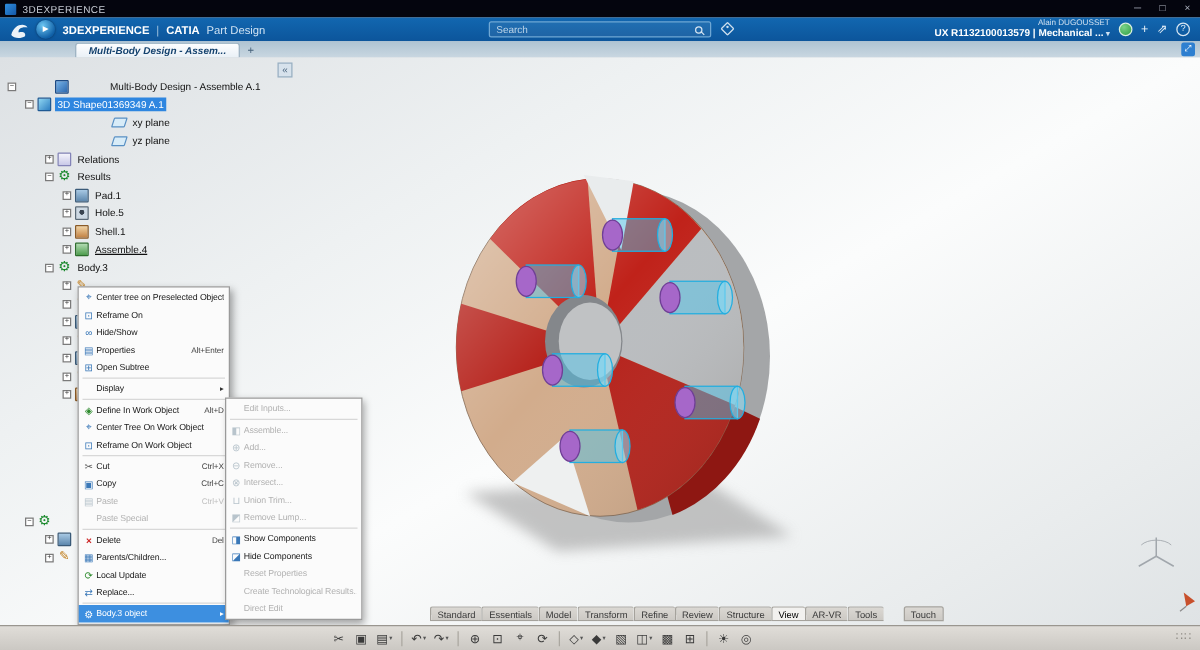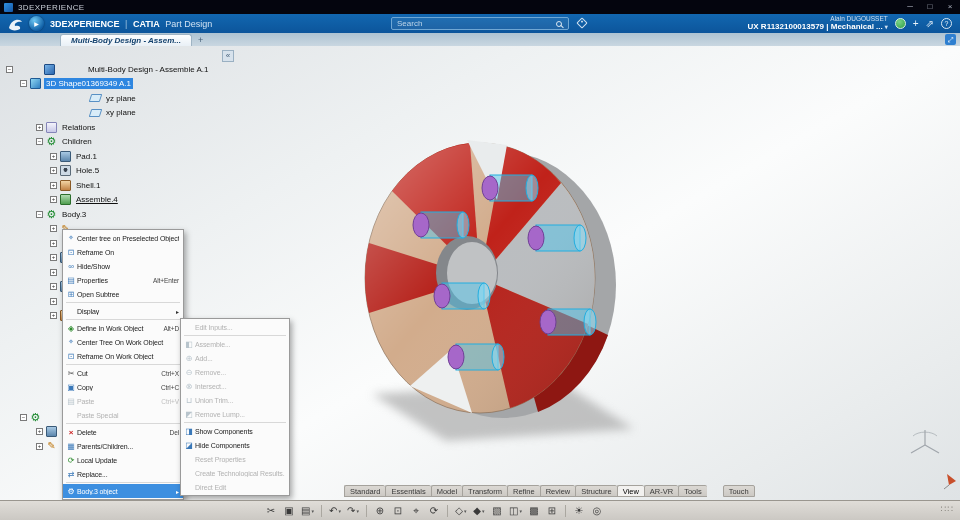--- a/index.html
+++ b/index.html
@@ -278,36 +278,36 @@
         <span class="tl">Multi-Body Design - Assemble A.1</span>
       </div>
       <div class="tree-row ind1">
         <span class="exp">−</span>
         <span class="ti ti-shape"></span>
         <span class="tl selected">3D Shape01369349 A.1</span>
       </div>
       <div class="tree-row ind4">
         <span class="exp-sp"></span>
         <span class="ti ti-plane"></span>
+        <span class="tl">xy plane</span>
+      </div>
+      <div class="tree-row ind4">
+        <span class="exp-sp"></span>
+        <span class="ti ti-plane"></span>
         <span class="tl">yz plane</span>
-      </div>
-      <div class="tree-row ind4">
-        <span class="exp-sp"></span>
-        <span class="ti ti-plane"></span>
-        <span class="tl">xy plane</span>
       </div>
       <div class="tree-row ind2">
         <span class="exp">+</span>
         <span class="ti ti-relations"></span>
         <span class="tl">Relations</span>
       </div>
       <div class="tree-row ind2">
         <span class="exp">−</span>
         <span class="ti ti-partbody">⚙</span>
-        <span class="tl">Children</span>
+        <span class="tl">Results</span>
       </div>
       <div class="tree-row ind3">
         <span class="exp">+</span>
         <span class="ti ti-pad"></span>
         <span class="tl">Pad.1</span>
       </div>
       <div class="tree-row ind3">
         <span class="exp">+</span>
         <span class="ti ti-hole"></span>
         <span class="tl">Hole.5</span>

